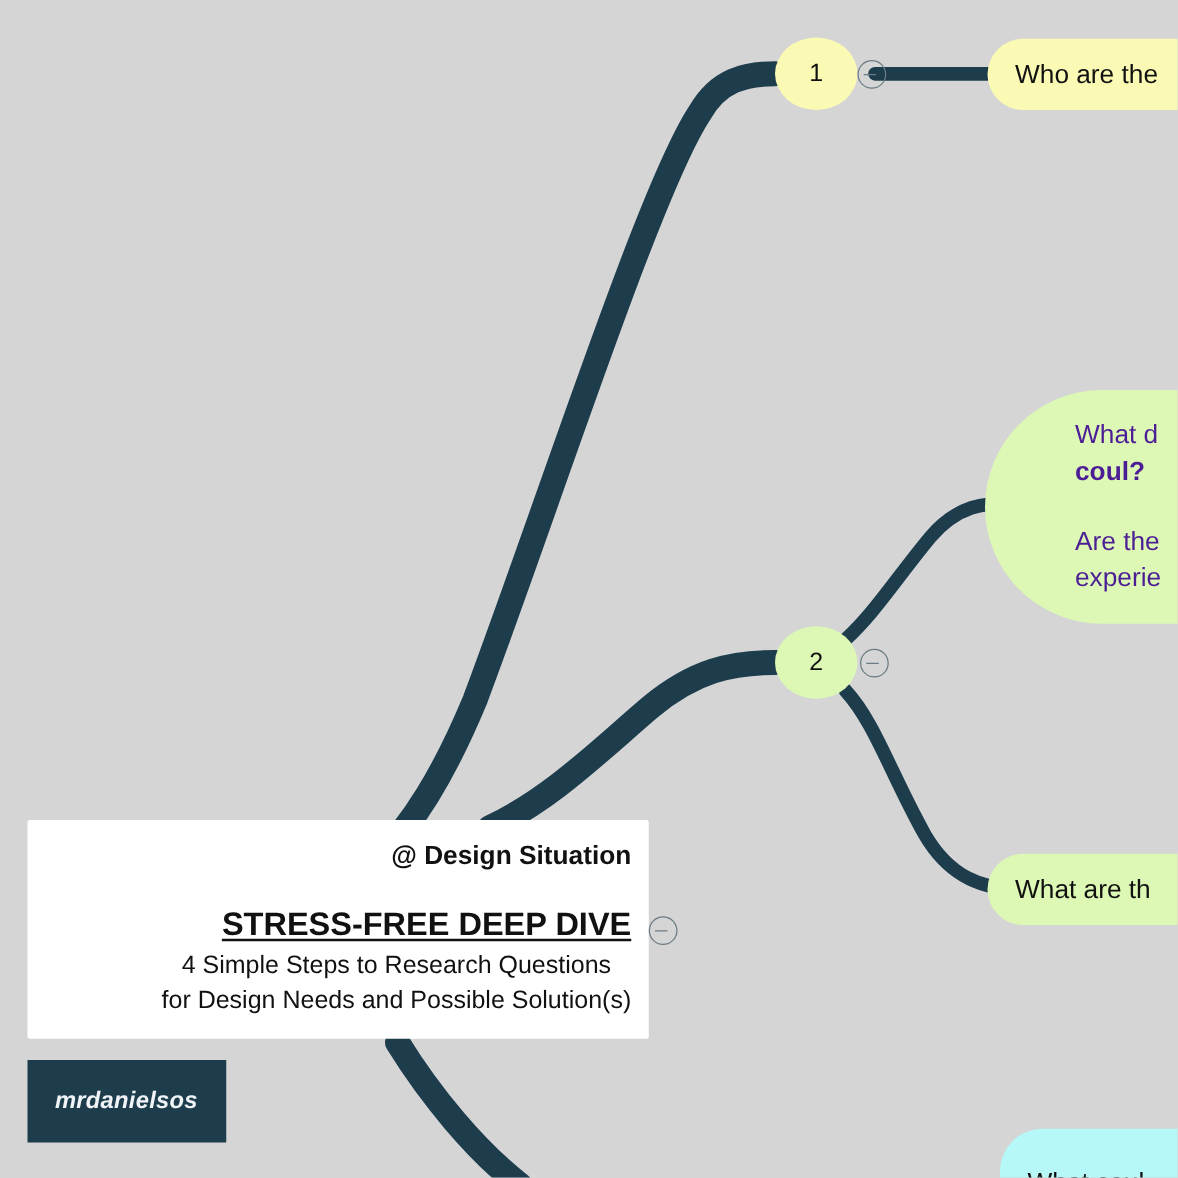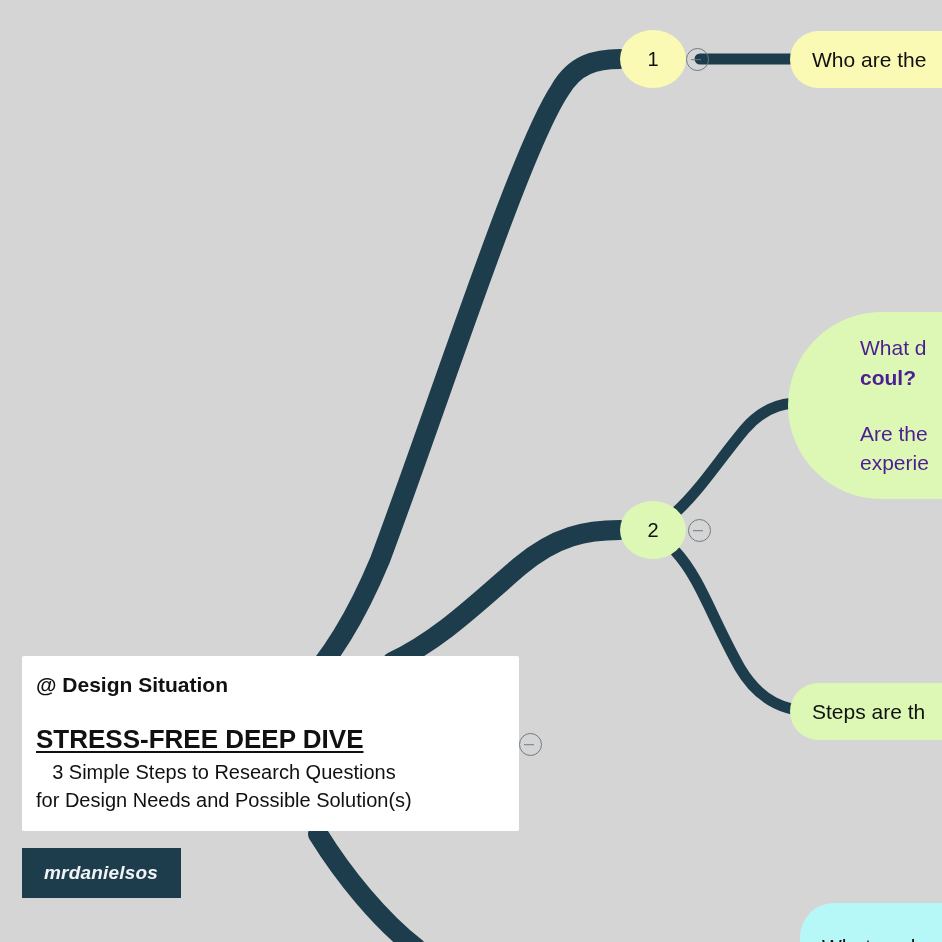--- a/index.html
+++ b/index.html
@@ -43,21 +43,21 @@
   
   .root-card {
     left: 22px;
     top: 656px;
     width: 497px;
     height: 175px;
     background: #ffffff;
     border-radius: 2px;
     flex-direction: column;
     justify-content: center;
-    align-items: flex-start;
+    align-items: flex-end;
     padding: 0 14px;
     z-index: 6;
   }
   .root-handle {
     font-size: 21px;
     font-weight: bold;
     color: #111111;
     line-height: 1.2;
     margin-bottom: 26px;
     text-align: center;
@@ -79,21 +79,21 @@
     margin-top: 2px;
     white-space: pre-line;
   }
 
   
   .credit-badge {
     position: absolute;
     left: 22px;
     top: 848px;
     width: 159px;
-    height: 50px;
+    height: 66px;
     background: #1d3d4d;
     display: flex;
     align-items: center;
     justify-content: flex-start;
     padding-left: 22px;
     box-sizing: border-box;
     z-index: 6;
   }
   .credit-badge span {
     color: #f0f4f6;
@@ -217,21 +217,21 @@
     <path d="M 700,59 L 800,59" fill="none" stroke="#1d3d4d" stroke-width="11" stroke-linecap="round"></path>
 
     <path d="M 676,512 C 700,490 716,464 744,430 C 766,404 788,402 812,402" fill="none" stroke="#1d3d4d" stroke-width="11" stroke-linecap="round"></path>
 
     <path d="M 676,552 C 700,578 712,618 740,668 C 760,702 786,711 812,711" fill="none" stroke="#1d3d4d" stroke-width="11" stroke-linecap="round"></path>
   </svg>
 
   <div class="node root-card">
     <div class="root-handle">@ Design Situation</div>
     <div class="root-title">STRESS-FREE DEEP DIVE</div>
-    <div class="root-sub">3 Simple Steps to Research Questions
+    <div class="root-sub">4 Simple Steps to Research Questions
 for Design Needs and Possible Solution(s)</div>
   </div>
 
   <div class="credit-badge">
     <span>mrdanielsos</span>
   </div>
 
   <div id="step-1" class="node step-bubble">
     <span>1</span>
   </div>
@@ -246,21 +246,21 @@
 
   <div id="leaf-what-does" class="node leaf">
     <div class="ln">What d</div>
     <div class="ln em">coul?</div>
     <div class="gap"></div>
     <div class="ln">Are the</div>
     <div class="ln">experie</div>
   </div>
 
   <div id="leaf-what-are" class="node leaf">
-    <span>Steps are th</span>
+    <span>What are th</span>
   </div>
 
   <div id="leaf-what-could" class="node leaf">
     <span>What coul</span>
   </div>
 
   <div id="toggle-root" class="collapse-toggle"></div>
   <div id="toggle-step-1" class="collapse-toggle"></div>
   <div id="toggle-step-2" class="collapse-toggle"></div>
 

